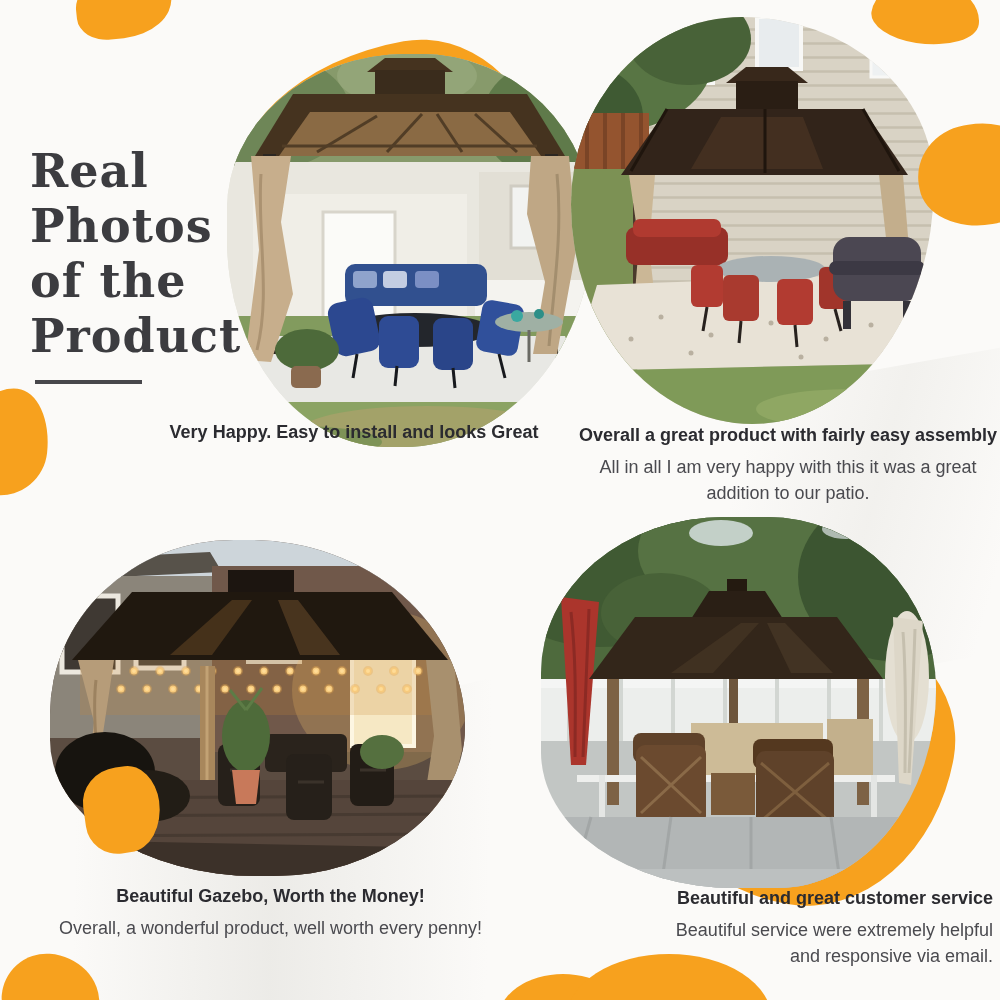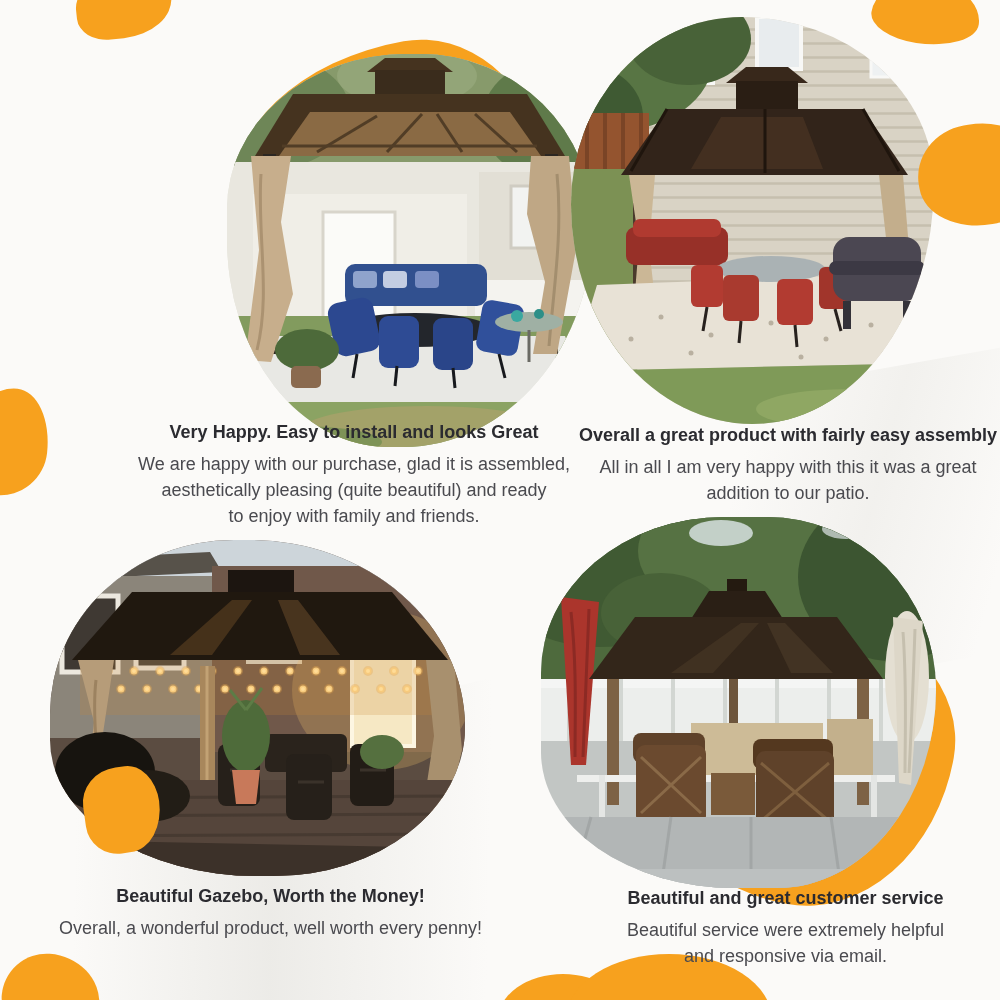--- a/index.html
+++ b/index.html
@@ -53,41 +53,48 @@
   .testimonial{position:absolute;z-index:4;text-align:center;}
   .quote-heading{
     font-size:18px;font-weight:700;color:var(--heading-text,#2B2B30);
     margin:0 0 7px 0;line-height:24px;}
   .quote-body{
     font-size:18px;font-weight:400;color:var(--body-text,#4A4A4F);
     margin:0;line-height:26px;white-space:pre-line;}
   .t1{left:118px;top:420px;width:472px;}
   .t2{left:576px;top:423px;width:424px;}
   .t3{left:33px;top:884px;width:475px;}
-  .t4{left:578px;top:886px;width:415px;}
+  .t4{left:578px;top:886px;width:415px;text-align:right;}
 </style>
 </head>
 <body>
 
 <div class="canvas">
 
   <div class="sheen sheen1"></div>
   <div class="sheen sheen2"></div>
 
   <div class="deco orange blob-top"></div>
   <div class="deco orange blob-top-right"></div>
   <div class="deco orange blob-right"></div>
   <div class="deco orange blob-left"></div>
   <div class="deco orange blob-photo3-front"></div>
   <div class="deco orange blob-bottom-left"></div>
   <div class="deco cloud">
     <div class="lobe lobe-l orange"></div>
     <div class="lobe lobe-r orange"></div>
   </div>
 
+  <div class="title-block">
+    <h1 class="page-title">Real
+Photos
+of the
+Product</h1>
+    <div class="title-underline"></div>
+  </div>
 
   <div class="photo photo1">
     <div class="accent orange accent-p1"></div>
     <div class="clip clip-p1">
       <svg viewBox="0 0 366 393" preserveAspectRatio="none">
         <rect width="366" height="393" fill="#e4e4da"></rect>
         <rect width="366" height="112" fill="#879a6b"></rect>
         <ellipse cx="38" cy="58" rx="85" ry="58" fill="#6e8657"></ellipse>
         <ellipse cx="330" cy="66" rx="75" ry="62" fill="#5f7a4a"></ellipse>
         <ellipse cx="180" cy="22" rx="70" ry="30" fill="#93a578"></ellipse>
@@ -378,23 +385,20 @@
           <line x1="290" y1="300" x2="300" y2="371" stroke="#a2a6a6" stroke-width="3"></line>
           <line x1="360" y1="300" x2="378" y2="371" stroke="#a2a6a6" stroke-width="3"></line>
           <rect y="352" width="395" height="19" fill="#bcc0c0"></rect>
         </g>
       </svg>
     </div>
   </div>
 
   <div class="testimonial t1">
     <p class="quote-heading">Very Happy. Easy to install and looks Great</p>
-    <p class="quote-body">We are happy with our purchase, glad it is assembled,
-aesthetically pleasing (quite beautiful) and ready
-to enjoy with family and friends.</p>
   </div>
   <div class="testimonial t3">
     <p class="quote-heading">Beautiful Gazebo, Worth the Money!</p>
     <p class="quote-body">Overall, a wonderful product, well worth every penny!</p>
   </div>
   <div class="testimonial t2">
     <p class="quote-heading">Overall a great product with fairly easy assembly</p>
     <p class="quote-body">All in all I am very happy with this it was a great
 addition to our patio.</p>
   </div>

